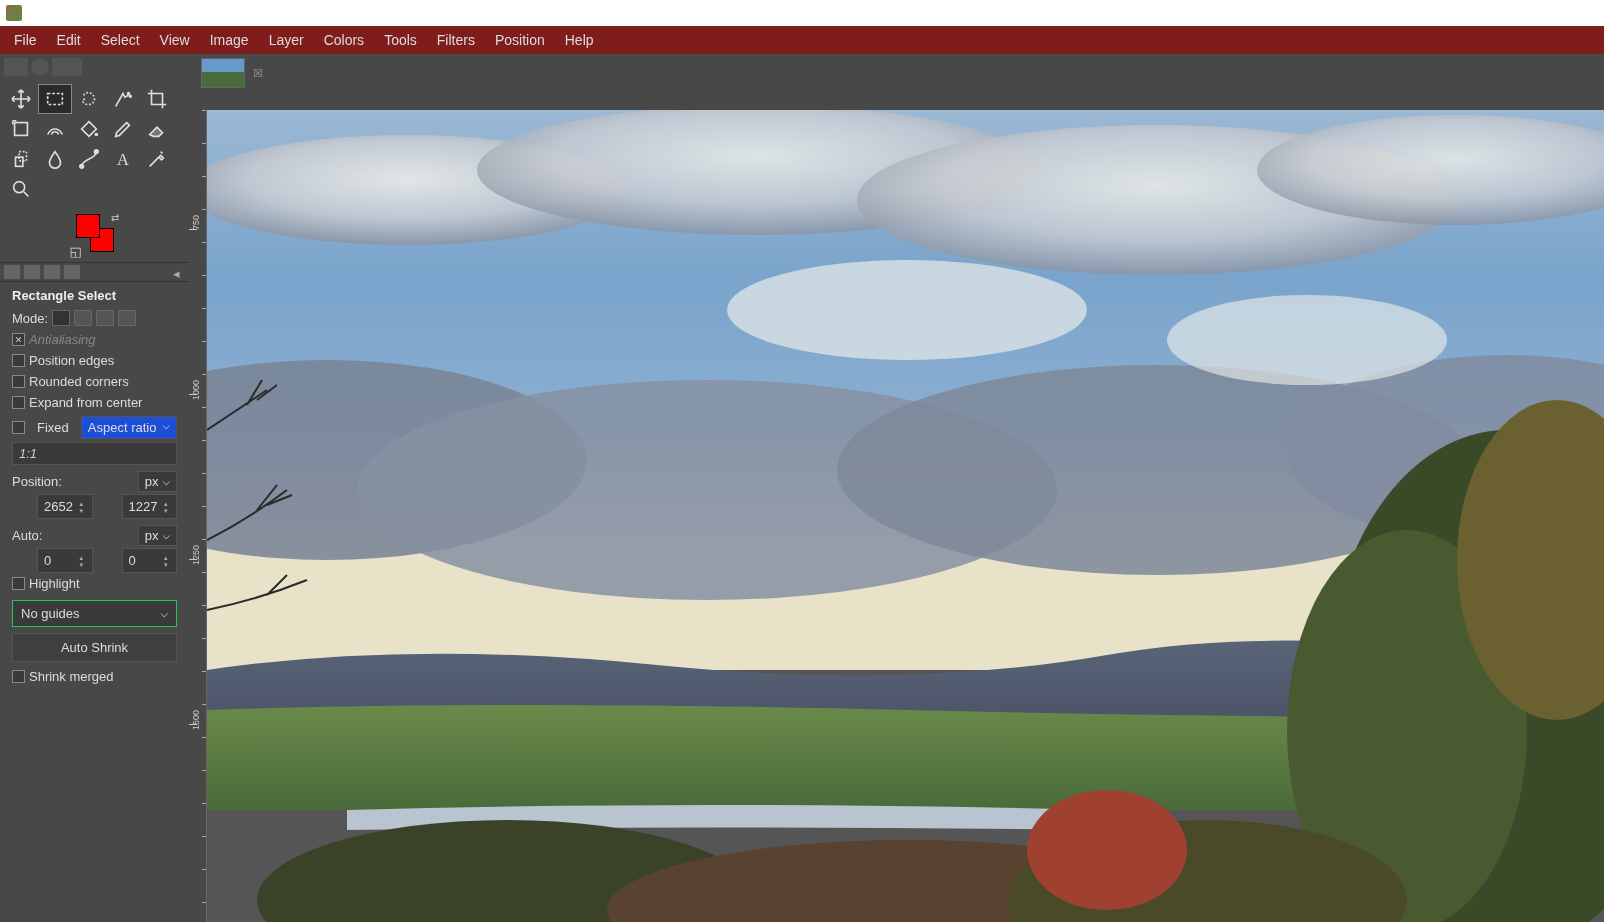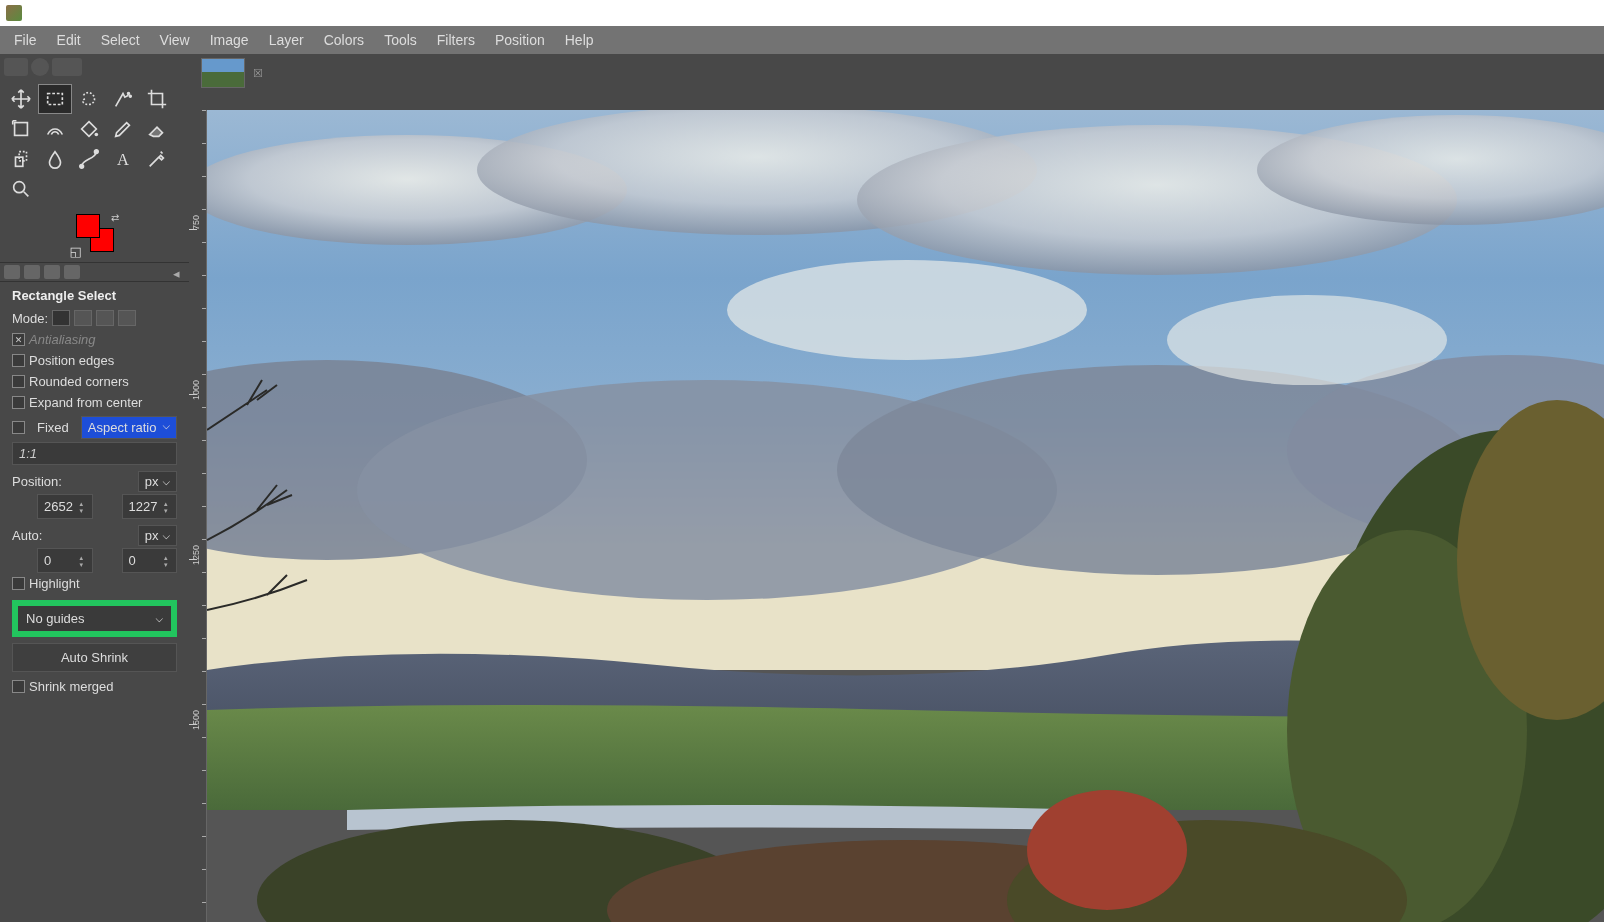--- a/index.html
+++ b/index.html
@@ -1,21 +1,21 @@
 <!DOCTYPE html>
 <html><head>
 <meta charset="utf-8">
 <style>
   * { box-sizing: border-box; margin: 0; padding: 0; }
   body { font-family: "Segoe UI", Arial, sans-serif; font-size: 13px; background: #3b3b3b; color: #ddd; overflow: hidden; width: 1604px; height: 922px; }
   
   .titlebar { height: 26px; background: #fff; color: #000; display: flex; align-items: center; padding: 0 6px; font-size: 12.5px; }
   .titlebar-icon { width: 16px; height: 16px; margin-right: 6px; background: linear-gradient(135deg, #8b6f47, #5a8b3f); border-radius: 2px; }
   
-  .menubar { height: 28px; background: #737373; display: flex; align-items: center; padding: 0 4px; }
+  .menubar { height: 28px; background: #7f1d1d; display: flex; align-items: center; padding: 0 4px; }
   .menubar-item { padding: 4px 10px; color: #ddd; cursor: default; font-size: 14px; }
   
   .main-area { display: flex; height: calc(922px - 26px - 28px); }
   
   .left-panel { width: 189px; background: #484848; display: flex; flex-direction: column; }
   
   .tool-tabs { height: 26px; display: flex; align-items: center; justify-content: flex-start; padding: 2px 4px; }
   .tool-tab-shape { width: 24px; height: 18px; background: #555; border-radius: 3px; margin-right: 3px; }
   
   .toolbox { padding: 4px; display: flex; flex-wrap: wrap; gap: 0; }
@@ -53,21 +53,21 @@
   .ratio-input input { background: transparent; border: none; color: #ccc; font-style: italic; flex: 1; outline: none; font-size: 13px; }
   
   .pos-size-label { padding: 6px 0 2px 0; display: flex; justify-content: space-between; align-items: center; }
   .unit-select { display: flex; align-items: center; gap: 4px; background: #3a3a3a; border: 1px solid #555; padding: 2px 6px; }
   
   .number-pair { display: flex; gap: 4px; }
   .number-input { flex: 1; display: flex; align-items: center; background: #3a3a3a; border: 1px solid #555; padding: 2px 4px; margin-left: 25px; }
   .number-input input { background: transparent; border: none; color: #ddd; width: 100%; outline: none; font-size: 13px; padding: 2px; }
   .spinners { display: flex; flex-direction: column; width: 10px; font-size: 7px; line-height: 7px; color: #aaa; }
   
-  .guides-select { display: flex; align-items: center; justify-content: space-between; background: #3a3a3a; border: 6px solid #22c55e; padding: 5px 8px; margin: 6px 0; }
+  .guides-select { display: flex; align-items: center; justify-content: space-between; background: #3a3a3a; border: 1px solid #22c55e; padding: 5px 8px; margin: 6px 0; }
   
   .auto-shrink-btn { background: #3f3f3f; border: 1px solid #555; padding: 6px; text-align: center; margin: 4px 0; cursor: default; }
   
   .canvas-area { flex: 1; display: flex; flex-direction: column; background: #484848; }
   
   .image-tabs { height: 38px; display: flex; align-items: center; padding: 0 6px; gap: 6px; }
   .image-tab { display: flex; align-items: center; gap: 6px; padding: 3px 6px; }
   .image-tab-thumb { width: 44px; height: 30px; background: linear-gradient(to bottom, #6699cc 45%, #4a6b3a 45%); border: 1px solid #666; }
   .image-tab-close { width: 14px; height: 14px; color: #999; font-size: 11px; display: flex; align-items: center; justify-content: center; }
   

